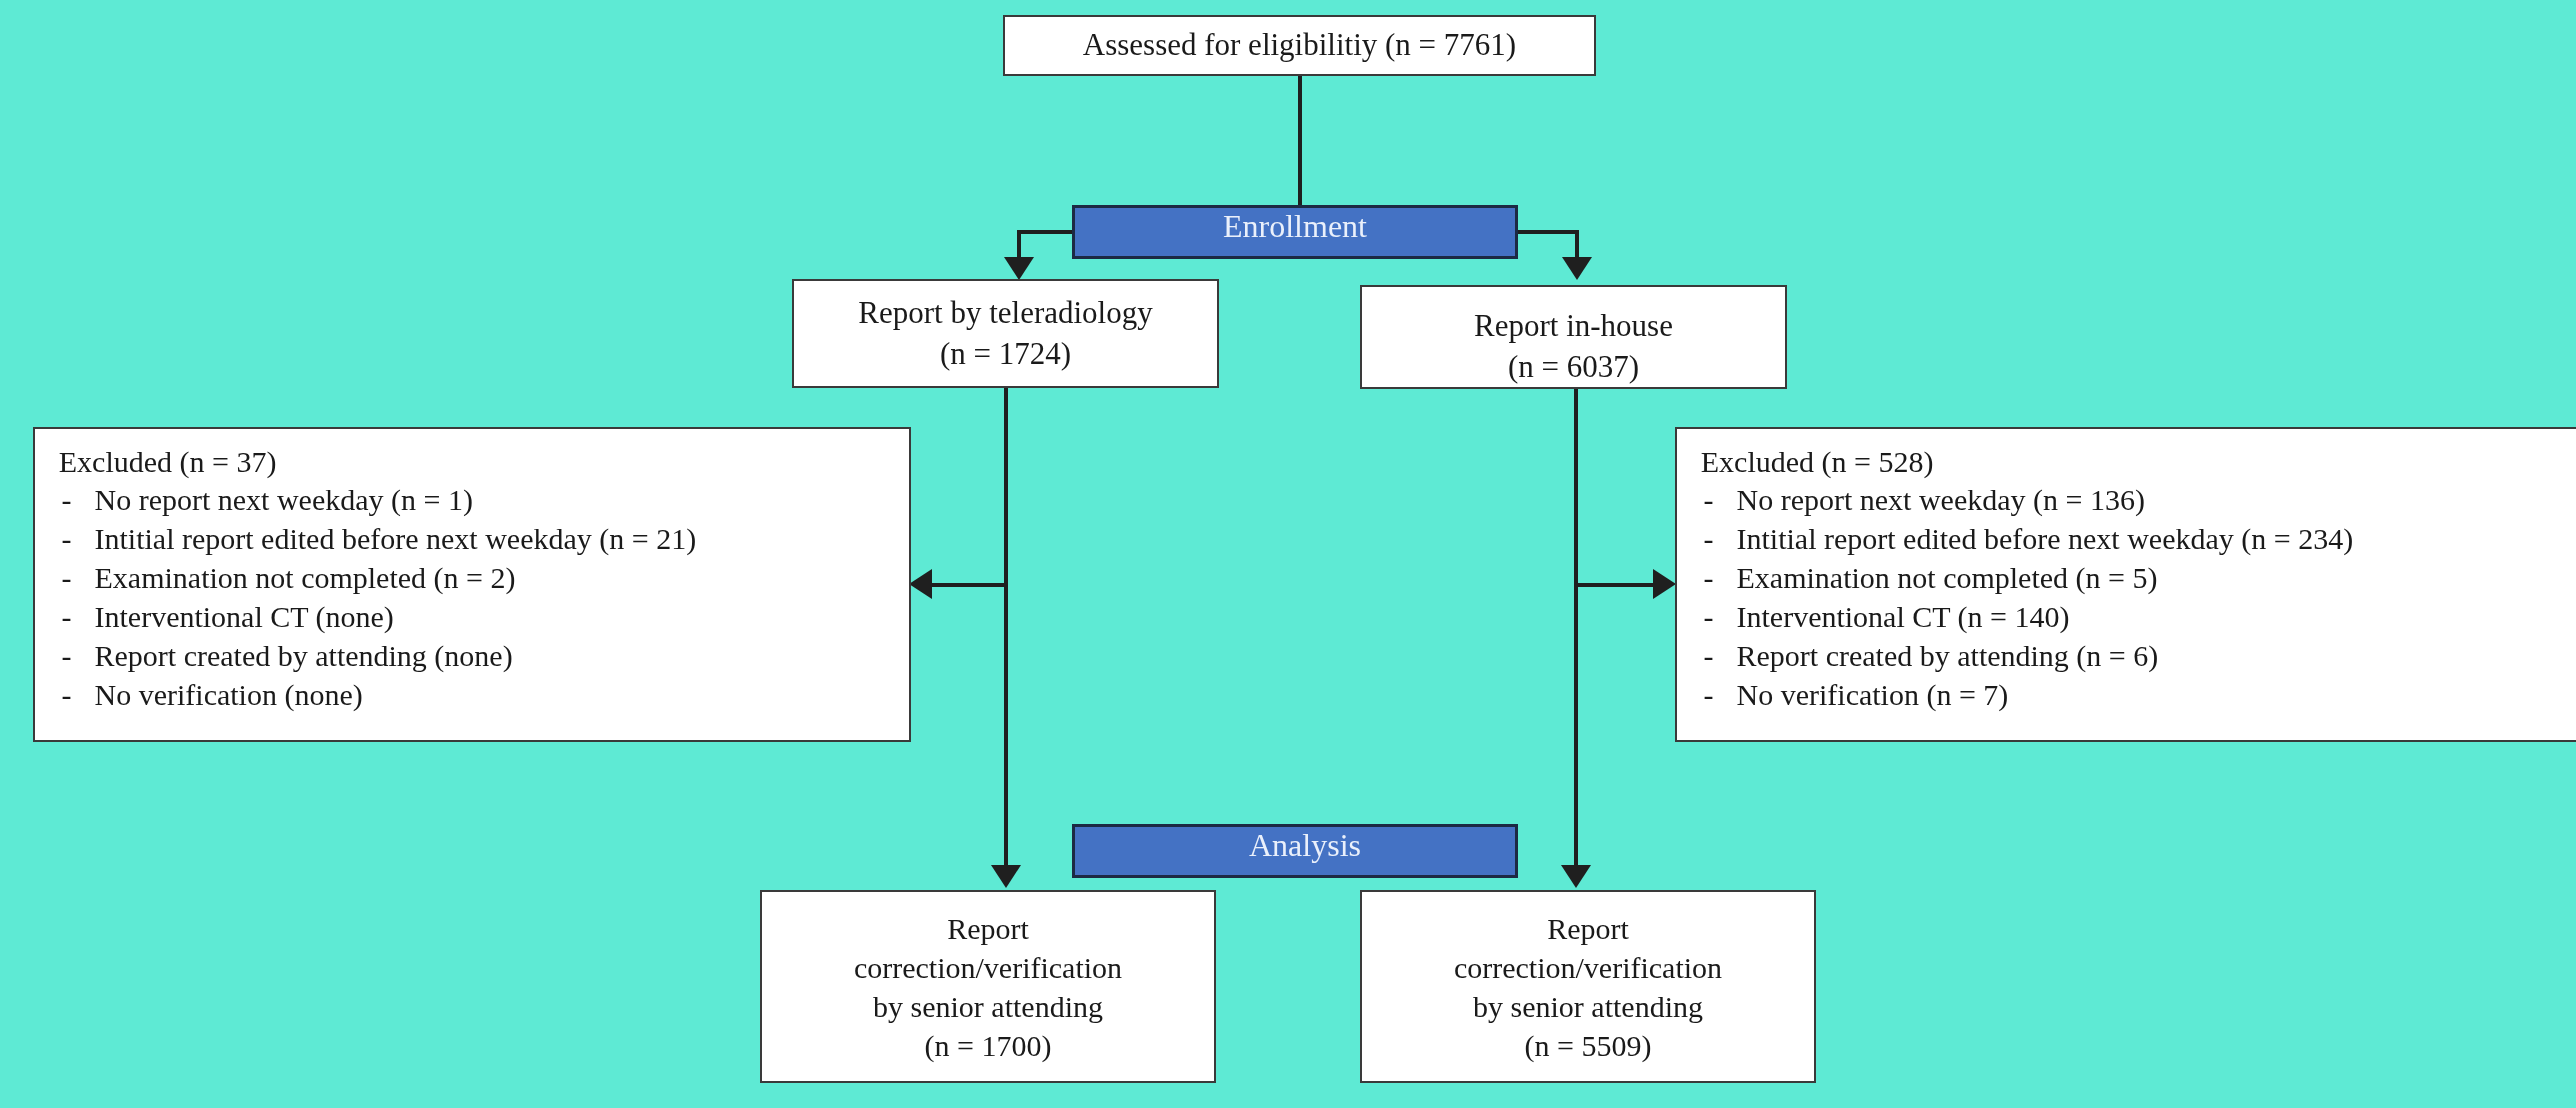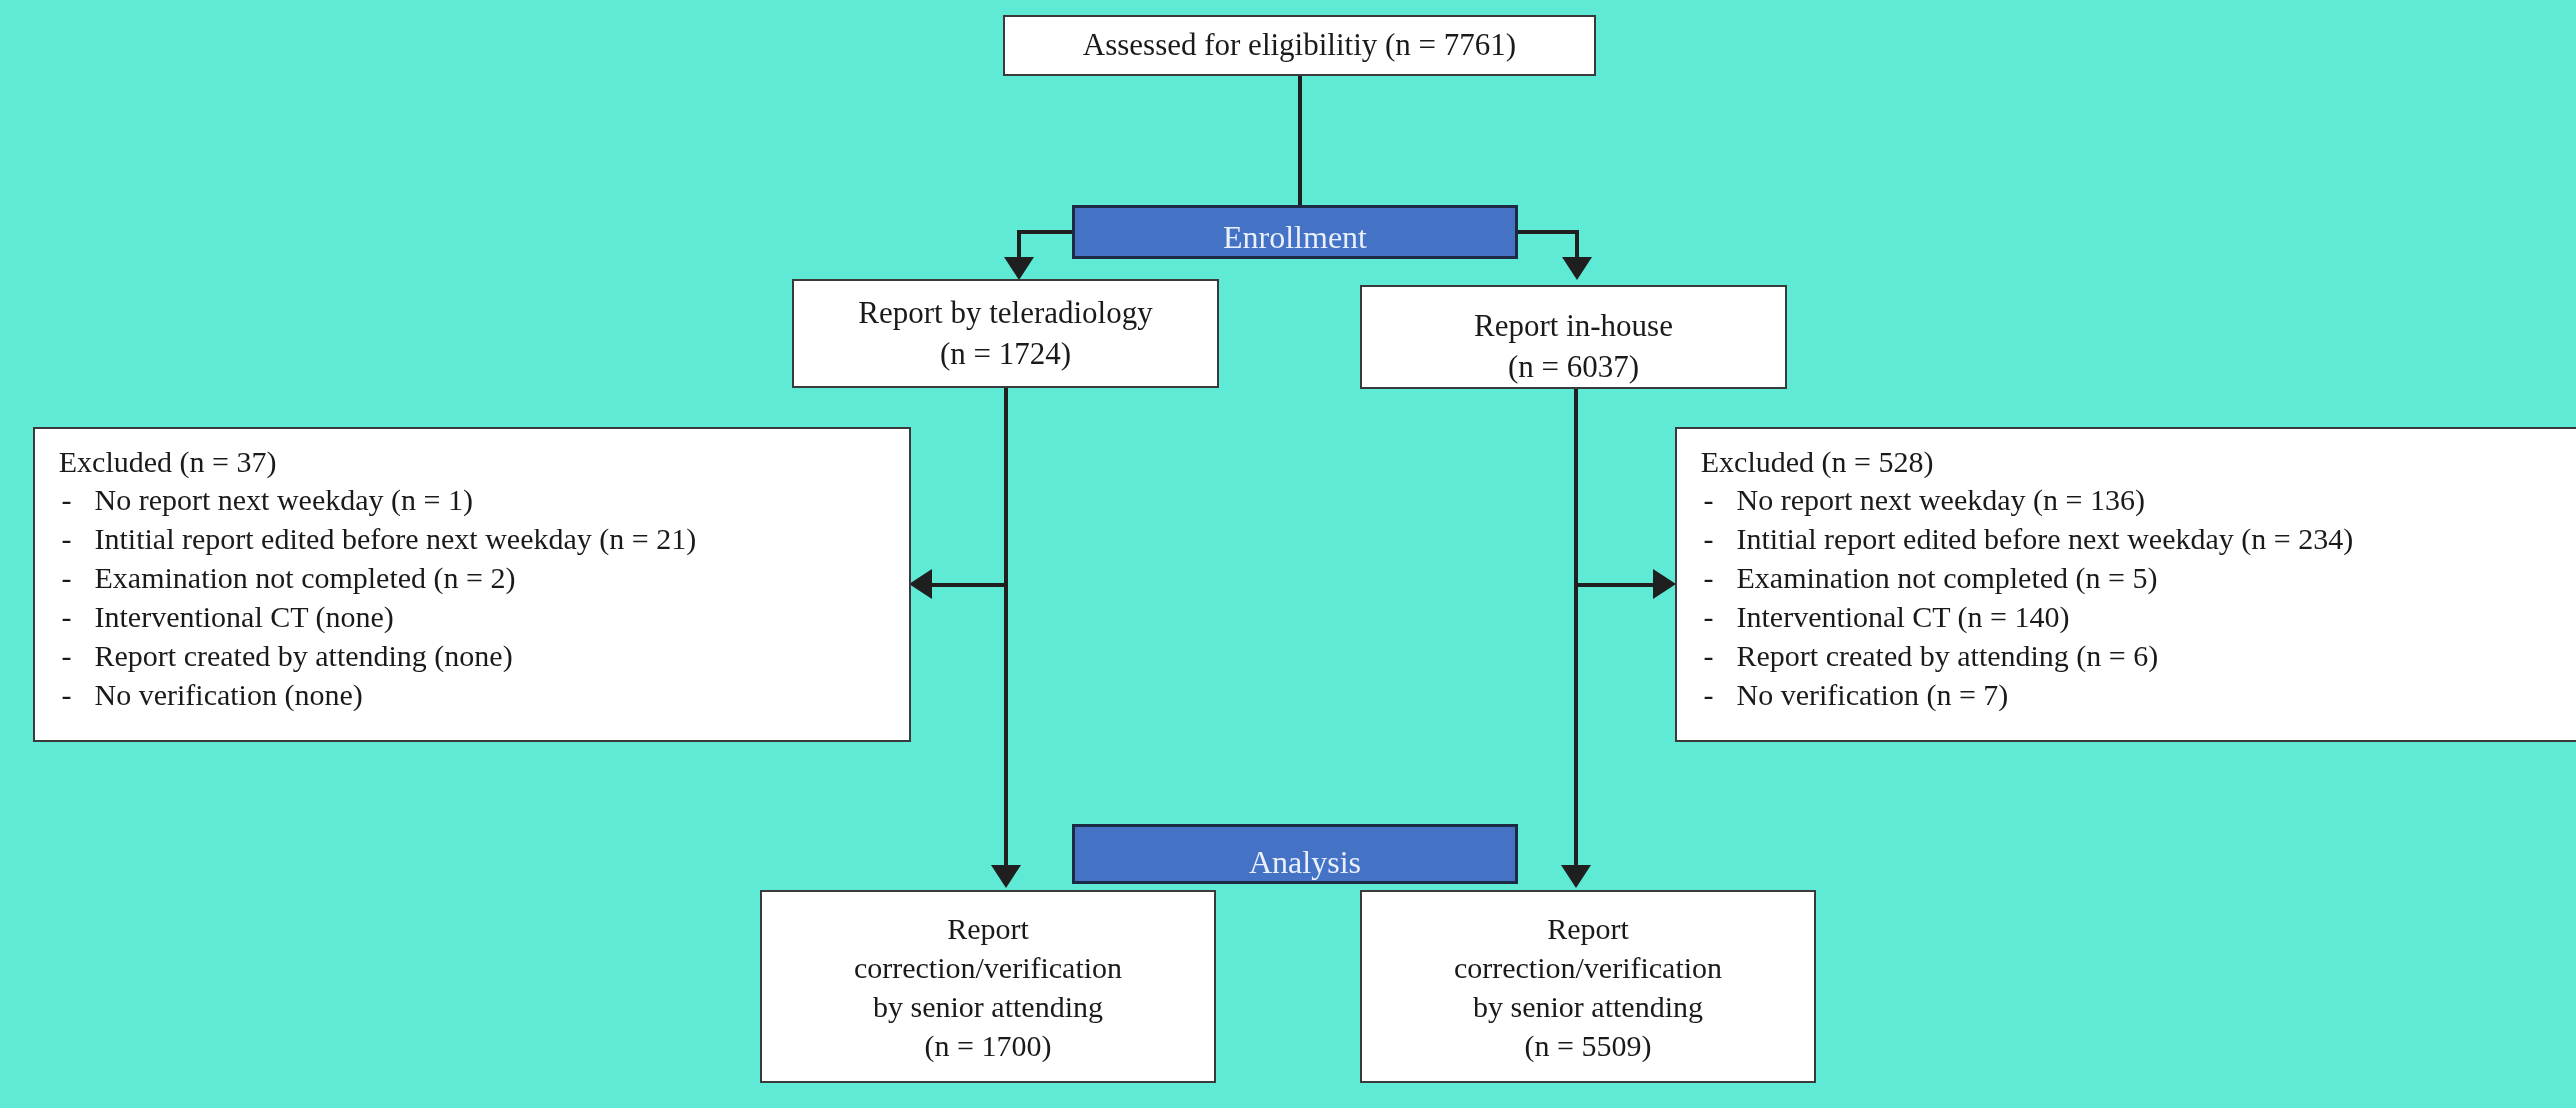--- a/index.html
+++ b/index.html
@@ -127,36 +127,36 @@
   }
 
   
   .banner {
     position: absolute;
     box-sizing: border-box;
     background: #4472c4;
     border: 3.5px solid #1c2a44;
     color: #eaf0fb;
     display: flex;
-    align-items: flex-end;
+    align-items: flex-start;
     justify-content: center;
     font-size: 32px;
     z-index: 20;
   }
   #banner-enrollment {
     left: 1072px;
     top: 205px;
     width: 446px;
     height: 54px;
   }
   #banner-analysis {
     left: 1072px;
     top: 824px;
     width: 446px;
-    height: 60px;
+    height: 54px;
     padding-left: 20px;
   }
 
   
   .connector {
     position: absolute;
     background: #1f1f1f;
     z-index: 2;
   }
   .v-line { width: 3.5px; }

